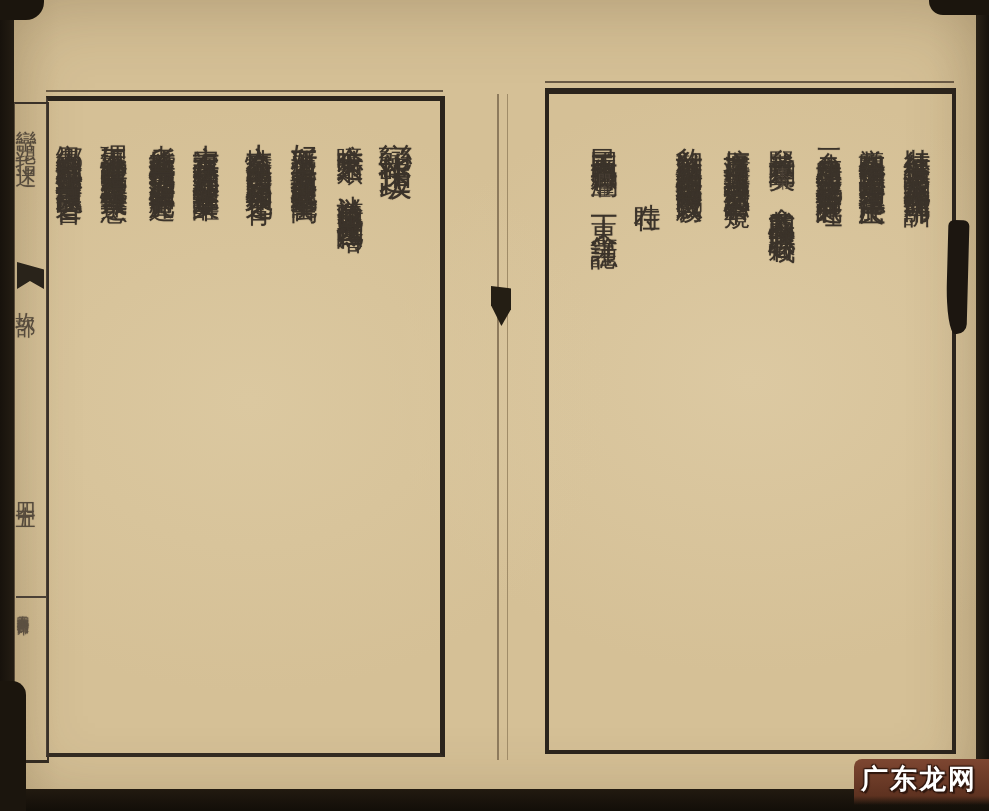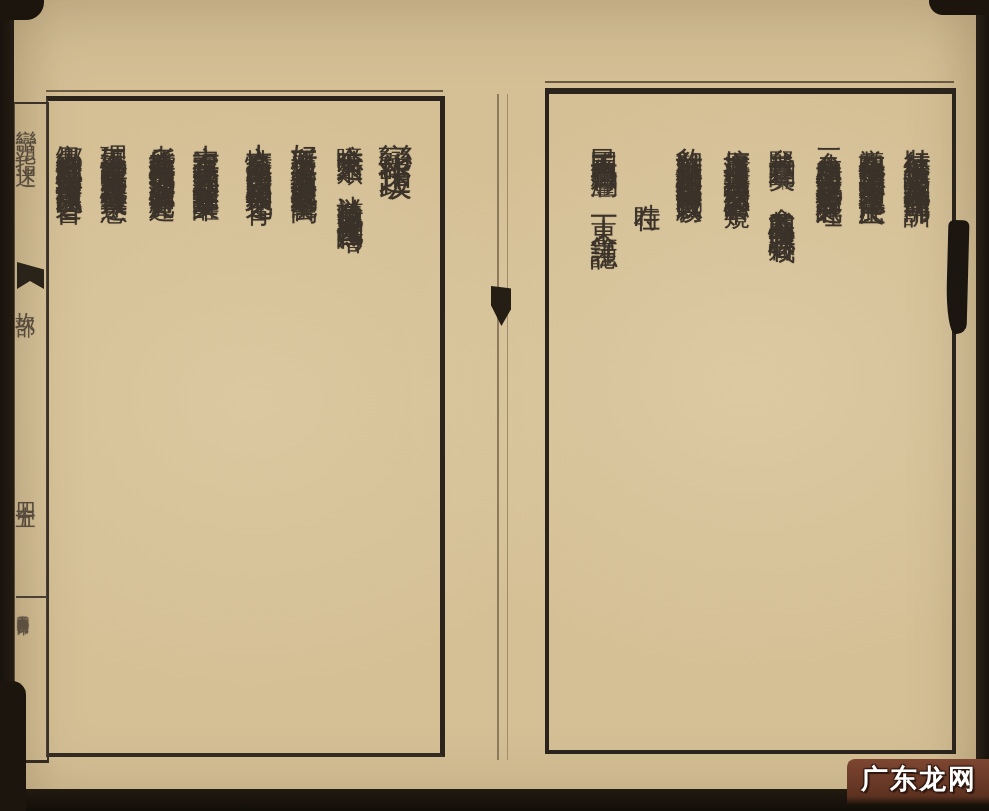--- a/index.html
+++ b/index.html
@@ -54,21 +54,21 @@
   .rp-col{font-size:27px;letter-spacing:2.6px;height:650px;}
   .rp-col .small{font-size:13px;letter-spacing:11px;color:#4a4036;
     margin-inline-start:10px;margin-inline-end:9px;}
   .sign-gap{margin-inline-start:16px;}
   .spine-title{font-size:21px;letter-spacing:12px;color:#554a3c;height:170px;}
   .spine-sec{font-size:20px;letter-spacing:5px;color:#554a3c;}
   .spine-num{font-size:20px;letter-spacing:4px;color:#554a3c;}
   .spine-pub{font-size:12px;letter-spacing:1px;color:#5d5142;height:150px;}
   
   .watermark{
-    right:0;bottom:6px;padding:2px 12px 8px 14px;
+    right:0;bottom:6px;padding:2px 12px 8px 7px;
     background:linear-gradient(180deg,#7d4631 0%,#5e3220 80%,rgba(40,20,12,0) 100%);
     border-radius:8px 0 0 0;
     font-family:"Liberation Sans","DejaVu Sans",sans-serif;
     font-weight:bold;font-size:27px;color:#ffffff;letter-spacing:2px;
     text-shadow:2px 2px 1px #2e160d,-1px -1px 1px #2e160d,1px -1px 1px #2e160d,-1px 1px 1px #2e160d;
     margin-top:36px;
   }
 </style>
 </head>
 <body>

